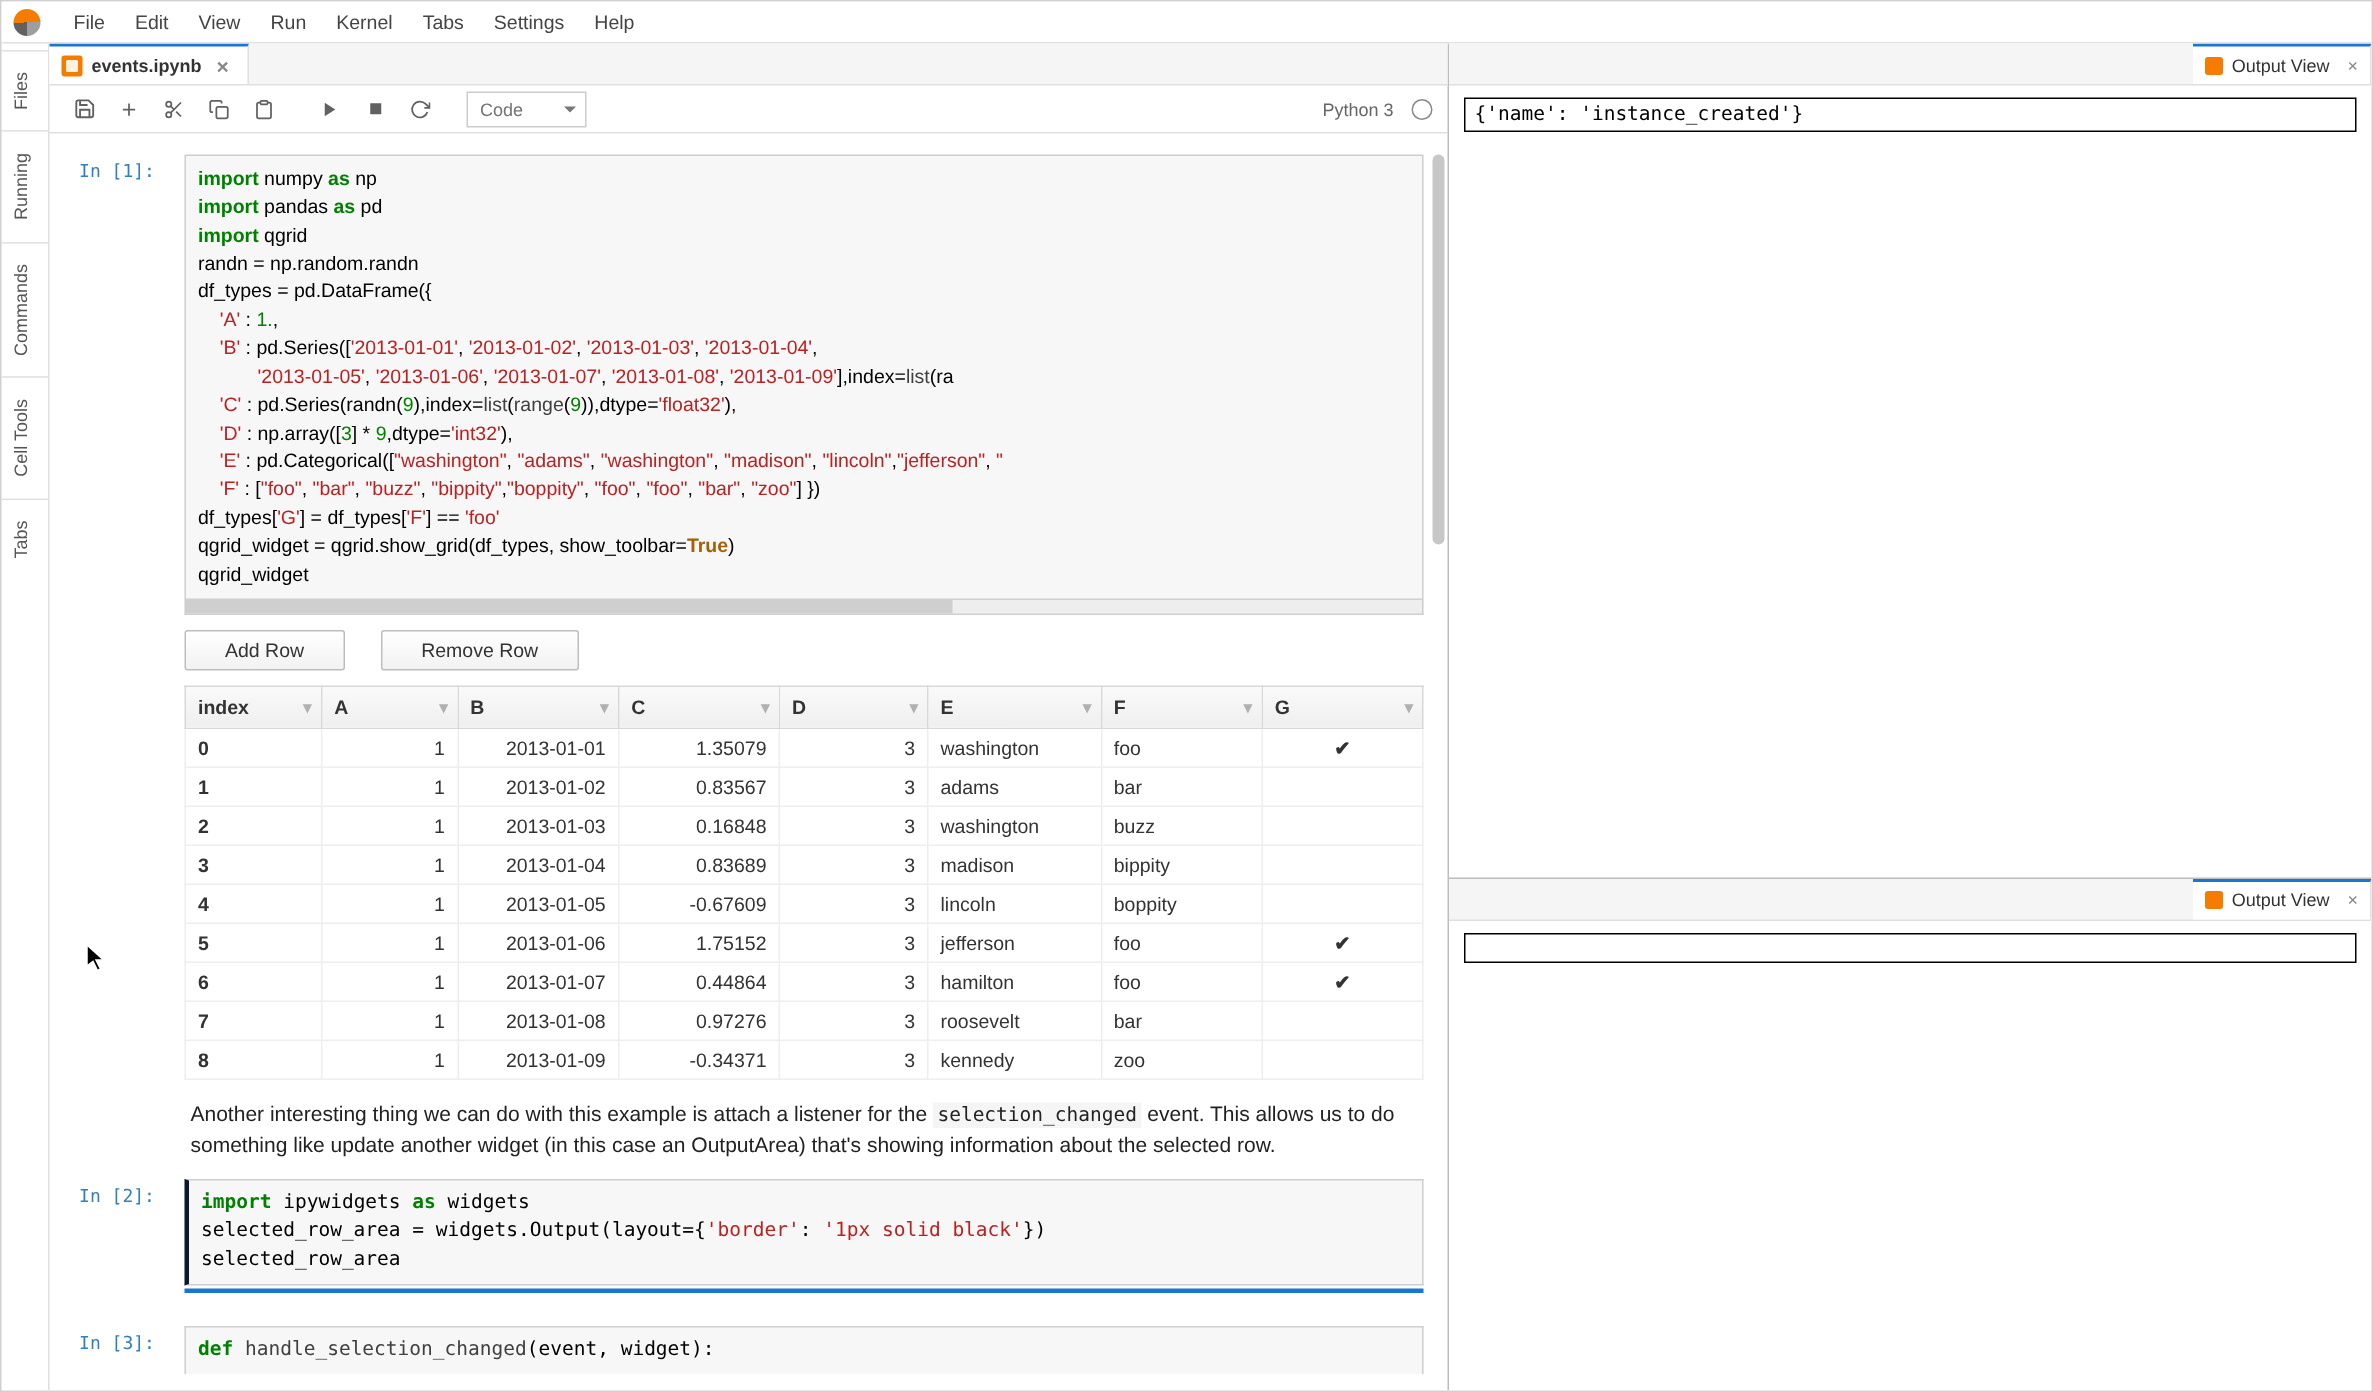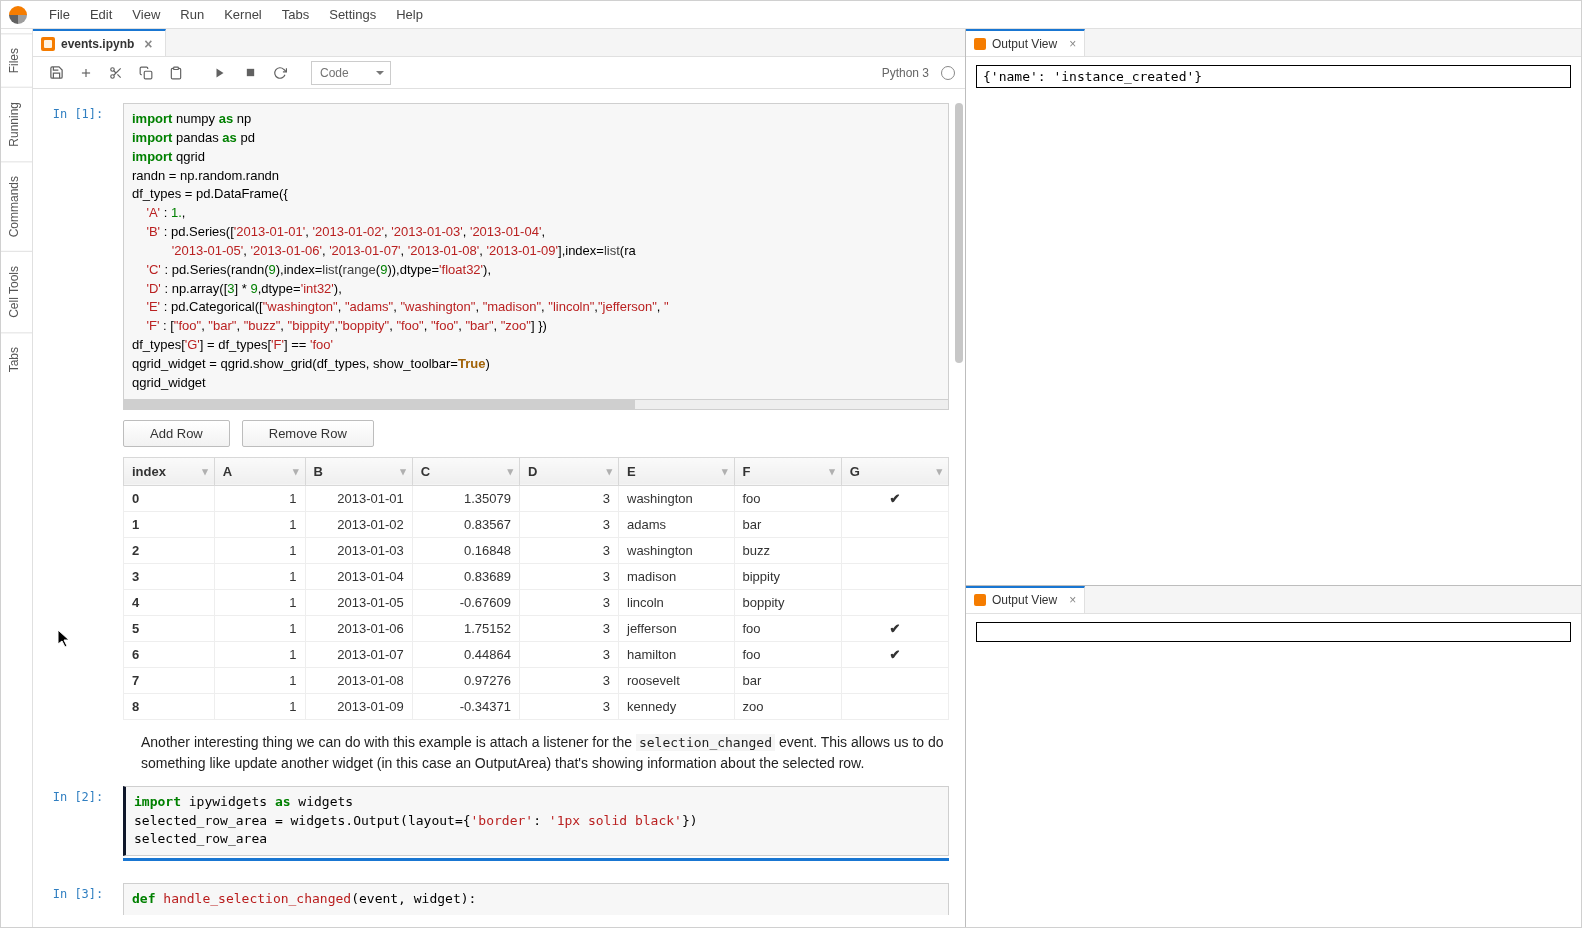--- a/index.html
+++ b/index.html
@@ -148,24 +148,24 @@
 }
 .code-scroll .thumb {
   position: absolute; left: 0; top: 0; height: 100%; width: 62%;
   background: #cfcfcf;
 }
 .kw-green { color: #008000; font-weight: bold; }
 .str-red { color: #ba2121; }
 .num { color: #008000; }
 .builtin { color: #404040; }
 .bool { color: #a16207; font-weight: bold; }
-.fn-blue { color: #b91c1c; }
+.fn-blue { color: #404040; }
 
 .output-buttons {
-  display: flex; gap: 12px; padding: 10px 0 10px 0;
+  display: flex; gap: 24px; padding: 10px 0 10px 0;
 }
 .obtn {
   border: 1px solid #bdbdbd; background: linear-gradient(#fff,#f2f2f2);
   padding: 5px 26px; font-size: 13px; border-radius: 2px; cursor: default;
   color: #333;
 }
 
 .grid {
   border: 1px solid #d8d8d8; width: 100%; border-collapse: collapse;
   font-size: 13px;
@@ -179,21 +179,21 @@
 .grid th .filter {
   position: absolute; right: 6px; top: 7px; color: #b0b0b0; font-size: 11px;
 }
 .grid td {
   border: 1px solid #eee; padding: 5px 8px; height: 26px; color: #333;
 }
 .grid td.num-r { text-align: right; }
 .grid td.bold { font-weight: 600; }
 .check { color: #4caf50; font-weight: bold; text-align: center; }
 
-.md-text { padding: 12px 4px 4px 4px; color: #222; font-size: 14px; line-height: 1.5; margin-left: 14px; }
+.md-text { padding: 12px 4px 4px 4px; color: #222; font-size: 14px; line-height: 1.5; }
 .md-text code { font-family: "Menlo","Consolas",monospace; font-size: 13px; background: #f5f5f5; padding: 1px 3px; }
 
 .cell-active .code-input2 {
   border-left: 3px solid #0f172a;
 }
 .cell-active-bar {
   border-bottom: 3px solid #1976d2; margin-top: 2px;
 }
 
 .right-panel {
@@ -202,21 +202,21 @@
   flex-direction: column;
   background: #fff;
 }
 .right-top, .right-bottom {
   display: flex; flex-direction: column;
 }
 .right-top { flex: 0 0 62%; border-bottom: 1px solid #bdbdbd; }
 .right-bottom { flex: 1; }
 .out-tabbar {
   height: 28px; display: flex; align-items: stretch;
-  background: #f5f5f5; border-bottom: 1px solid #e0e0e0;
+  background: #f5f5f5; border-bottom: 1px solid #e0e0e0; justify-content: flex-end;
 }
 .out-tab {
   display: flex; align-items: center; background: #fff;
   border-right: 1px solid #e0e0e0; border-top: 2px solid #1976d2;
   padding: 0 8px; font-size: 12px; gap: 6px; color: #333;
 }
 .out-body { padding: 8px 10px; flex: 1; overflow: auto; }
 .out-box {
   border: 1px solid #000; padding: 3px 6px;
   font-family: "Menlo","Consolas",monospace; font-size: 13px;

